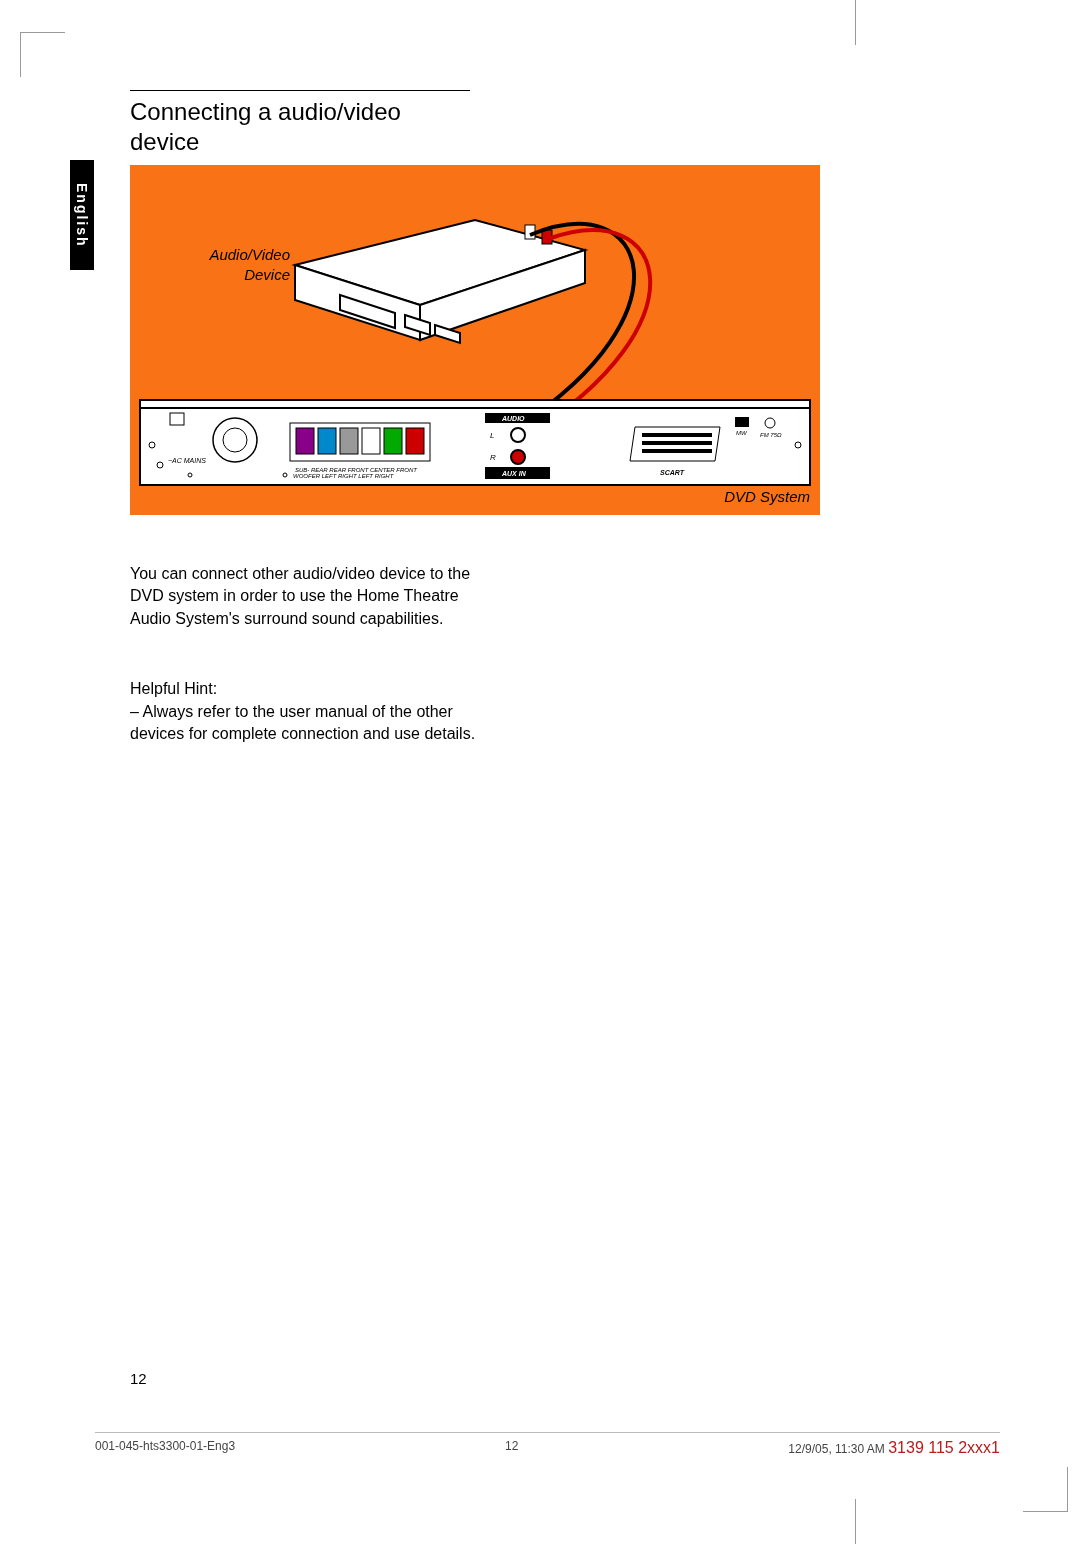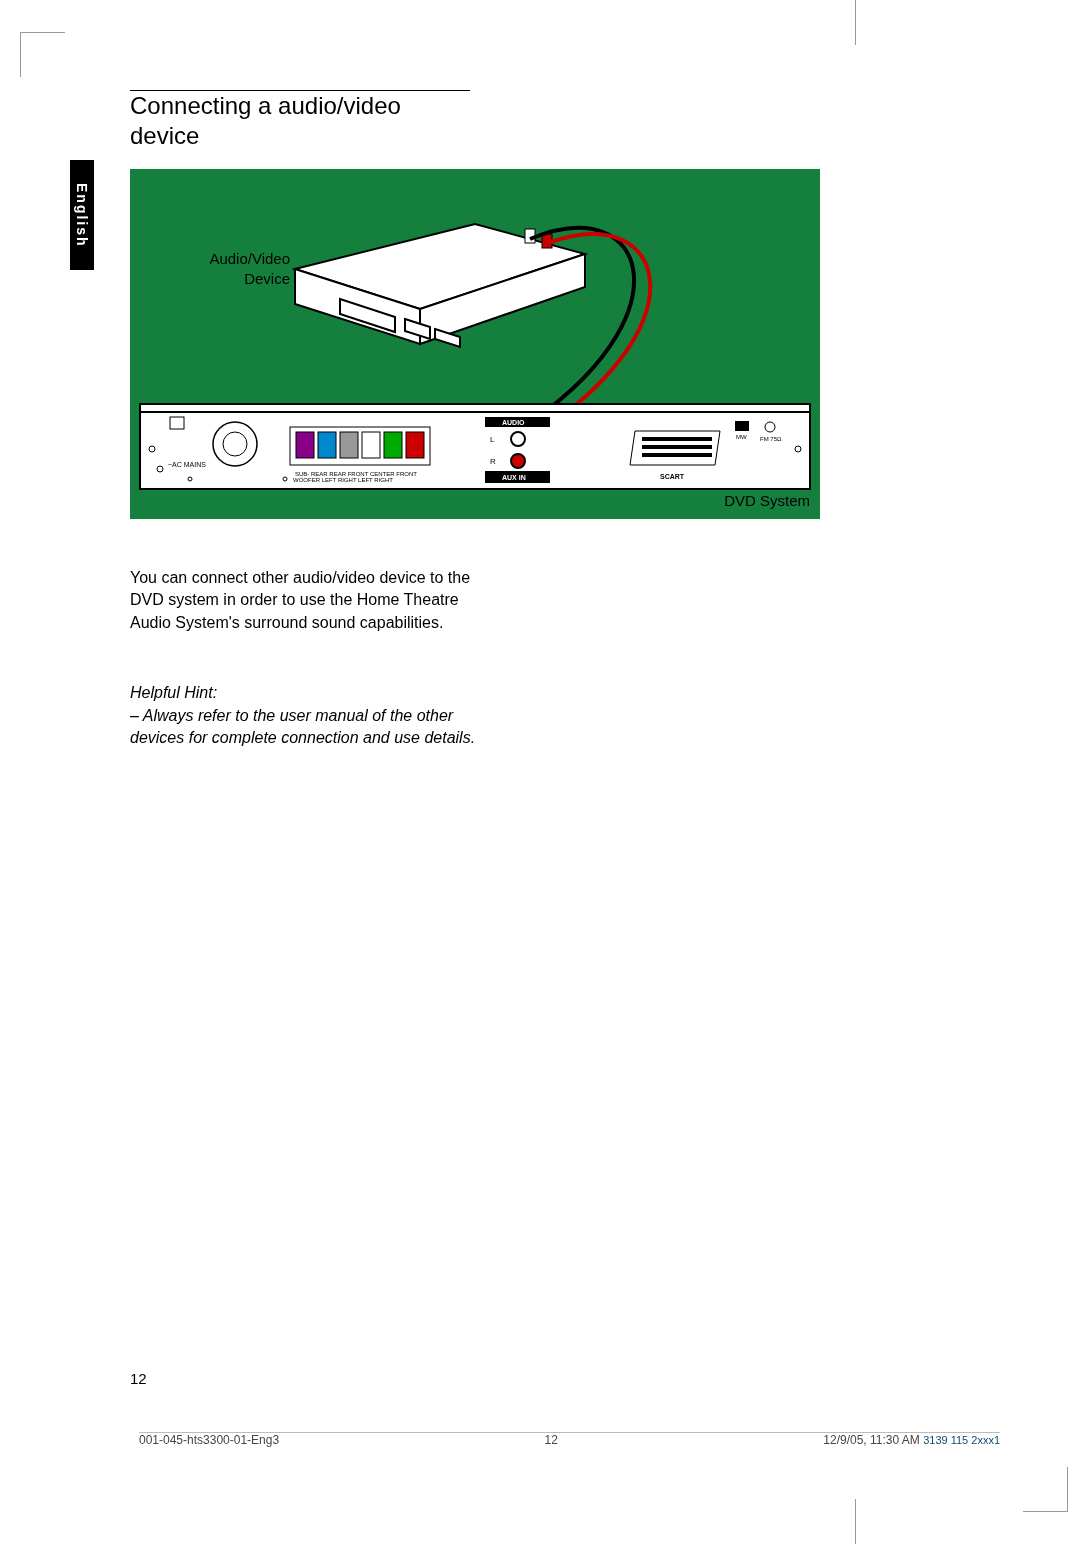--- a/index.html
+++ b/index.html
@@ -27,56 +27,57 @@
     writing-mode: vertical-rl; text-orientation: mixed; display: flex;
     align-items: center; justify-content: center; letter-spacing: 2px; font-weight: bold;
   }
   .page {
     position: absolute; left: 130px; top: 90px; width: 820px;
   }
   .title {
     font-family: Arial, Helvetica, sans-serif; font-size: 32px; font-weight: 400;
     padding-bottom: 6px; border-bottom: 1.5px solid #000; margin-bottom: 18px;
   }
-  .subtitle-wrap { width: 340px; border-top: 1px solid #000; }
+  .subtitle-wrap { width: 340px; border-top: 1px solid #000; padding-top: 6px; }
   .subtitle {
     font-family: Arial, Helvetica, sans-serif; font-size: 24px; font-weight: 400;
     line-height: 1.25;
   }
   .diagram {
-    margin-top: 18px; width: 690px; height: 350px; background: #15803d;
+    margin-top: 8px; width: 690px; height: 350px; background: #f97316;
     position: relative;
+    font-style: italic;
   }
   .av-label {
     position: absolute; left: 50px; top: 80px; text-align: right; width: 110px;
     font-family: Arial, sans-serif; font-size: 15px; line-height: 1.3;
   }
   .dvd-label {
     position: absolute; right: 10px; bottom: 10px;
     font-family: Arial, sans-serif; font-size: 15px;
   }
   .diagram svg { position:absolute; top:0; left:0; }
   .body-text {
     margin-top: 40px; width: 370px; font-family: Arial, sans-serif;
     font-size: 16px; line-height: 1.4;
   }
   .body-text p { margin-bottom: 20px; margin-top: 48px; }
-  .hint { font-style: italic; }
+  .hint { }
   .page-num {
     position: absolute; left: 130px; top: 1370px; font-family: Arial, sans-serif;
     font-size: 15px;
   }
   .footer {
     position: absolute; left: 95px; right: 80px; top: 1432px;
-    border-top: 1px solid #bbb; 
+    border-top: 1px solid #bbb; padding-top: 6px;
     font-family: Arial, sans-serif; font-size: 12px; color: #444;
-    display: flex; justify-content: space-between; margin-left: 44px;
+    display: flex; justify-content: space-between;
   }
   .footer .right { font-size: 12px; }
-  .footer .right .pn { font-size: 11px; color:#0c4a6e; }
+  .footer .right .pn { font-size: 16px; color:#b91c1c; }
 </style>
 </head>
 <body>
 
 <div class="crop-tl"></div>
 <div class="crop-br"></div>
 <div class="top-tick"></div>
 <div class="bottom-tick"></div>
 
 <div class="lang-tab">English</div>

